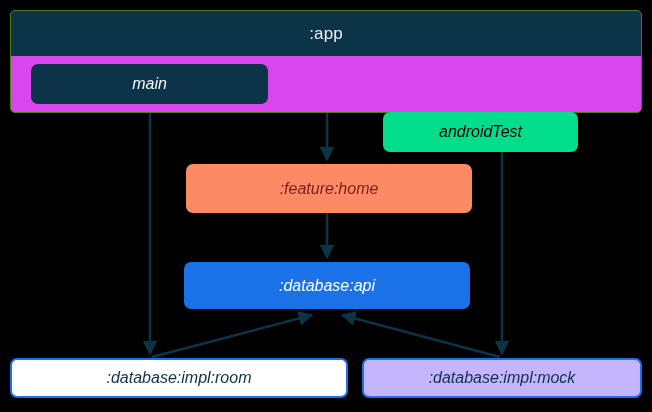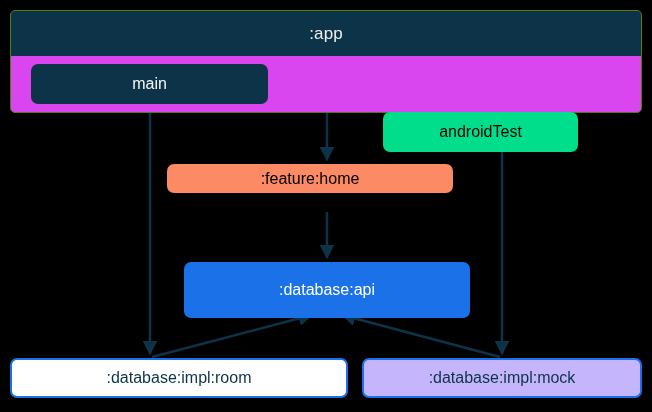--- a/index.html
+++ b/index.html
@@ -59,51 +59,52 @@
     position: absolute;
     display: flex;
     align-items: center;
     justify-content: center;
     box-sizing: border-box;
     border-radius: 7px;
     font-size: 16px;
     text-align: center;
     line-height: 1.1;
     z-index: 3;
+    font-style: italic;
   }
   .node-main {
     left: 31px;
     top: 64px;
     width: 237px;
     height: 40px;
     background: #0d3349;
     color: #f4f7f8;
   }
   .node-androidtest {
     left: 383px;
     top: 64px;
     width: 195px;
     height: 40px;
     background: #00de8c;
     color: #000000;
     margin-top: 48px;
   }
   .node-feature-home {
-    left: 167px;
+    left: 186px;
     top: 164px;
     width: 286px;
-    height: 29px;
+    height: 49px;
     background: #fc8a65;
-    color: #000000;
+    color: #7f1d1d;
   }
   .node-database-api {
     left: 184px;
     top: 262px;
     width: 286px;
-    height: 56px;
+    height: 47px;
     background: #1b72e8;
     color: #ffffff;
   }
   .node-impl-room {
     left: 10px;
     top: 358px;
     width: 338px;
     height: 40px;
     background: #ffffff;
     color: #0d3349;

